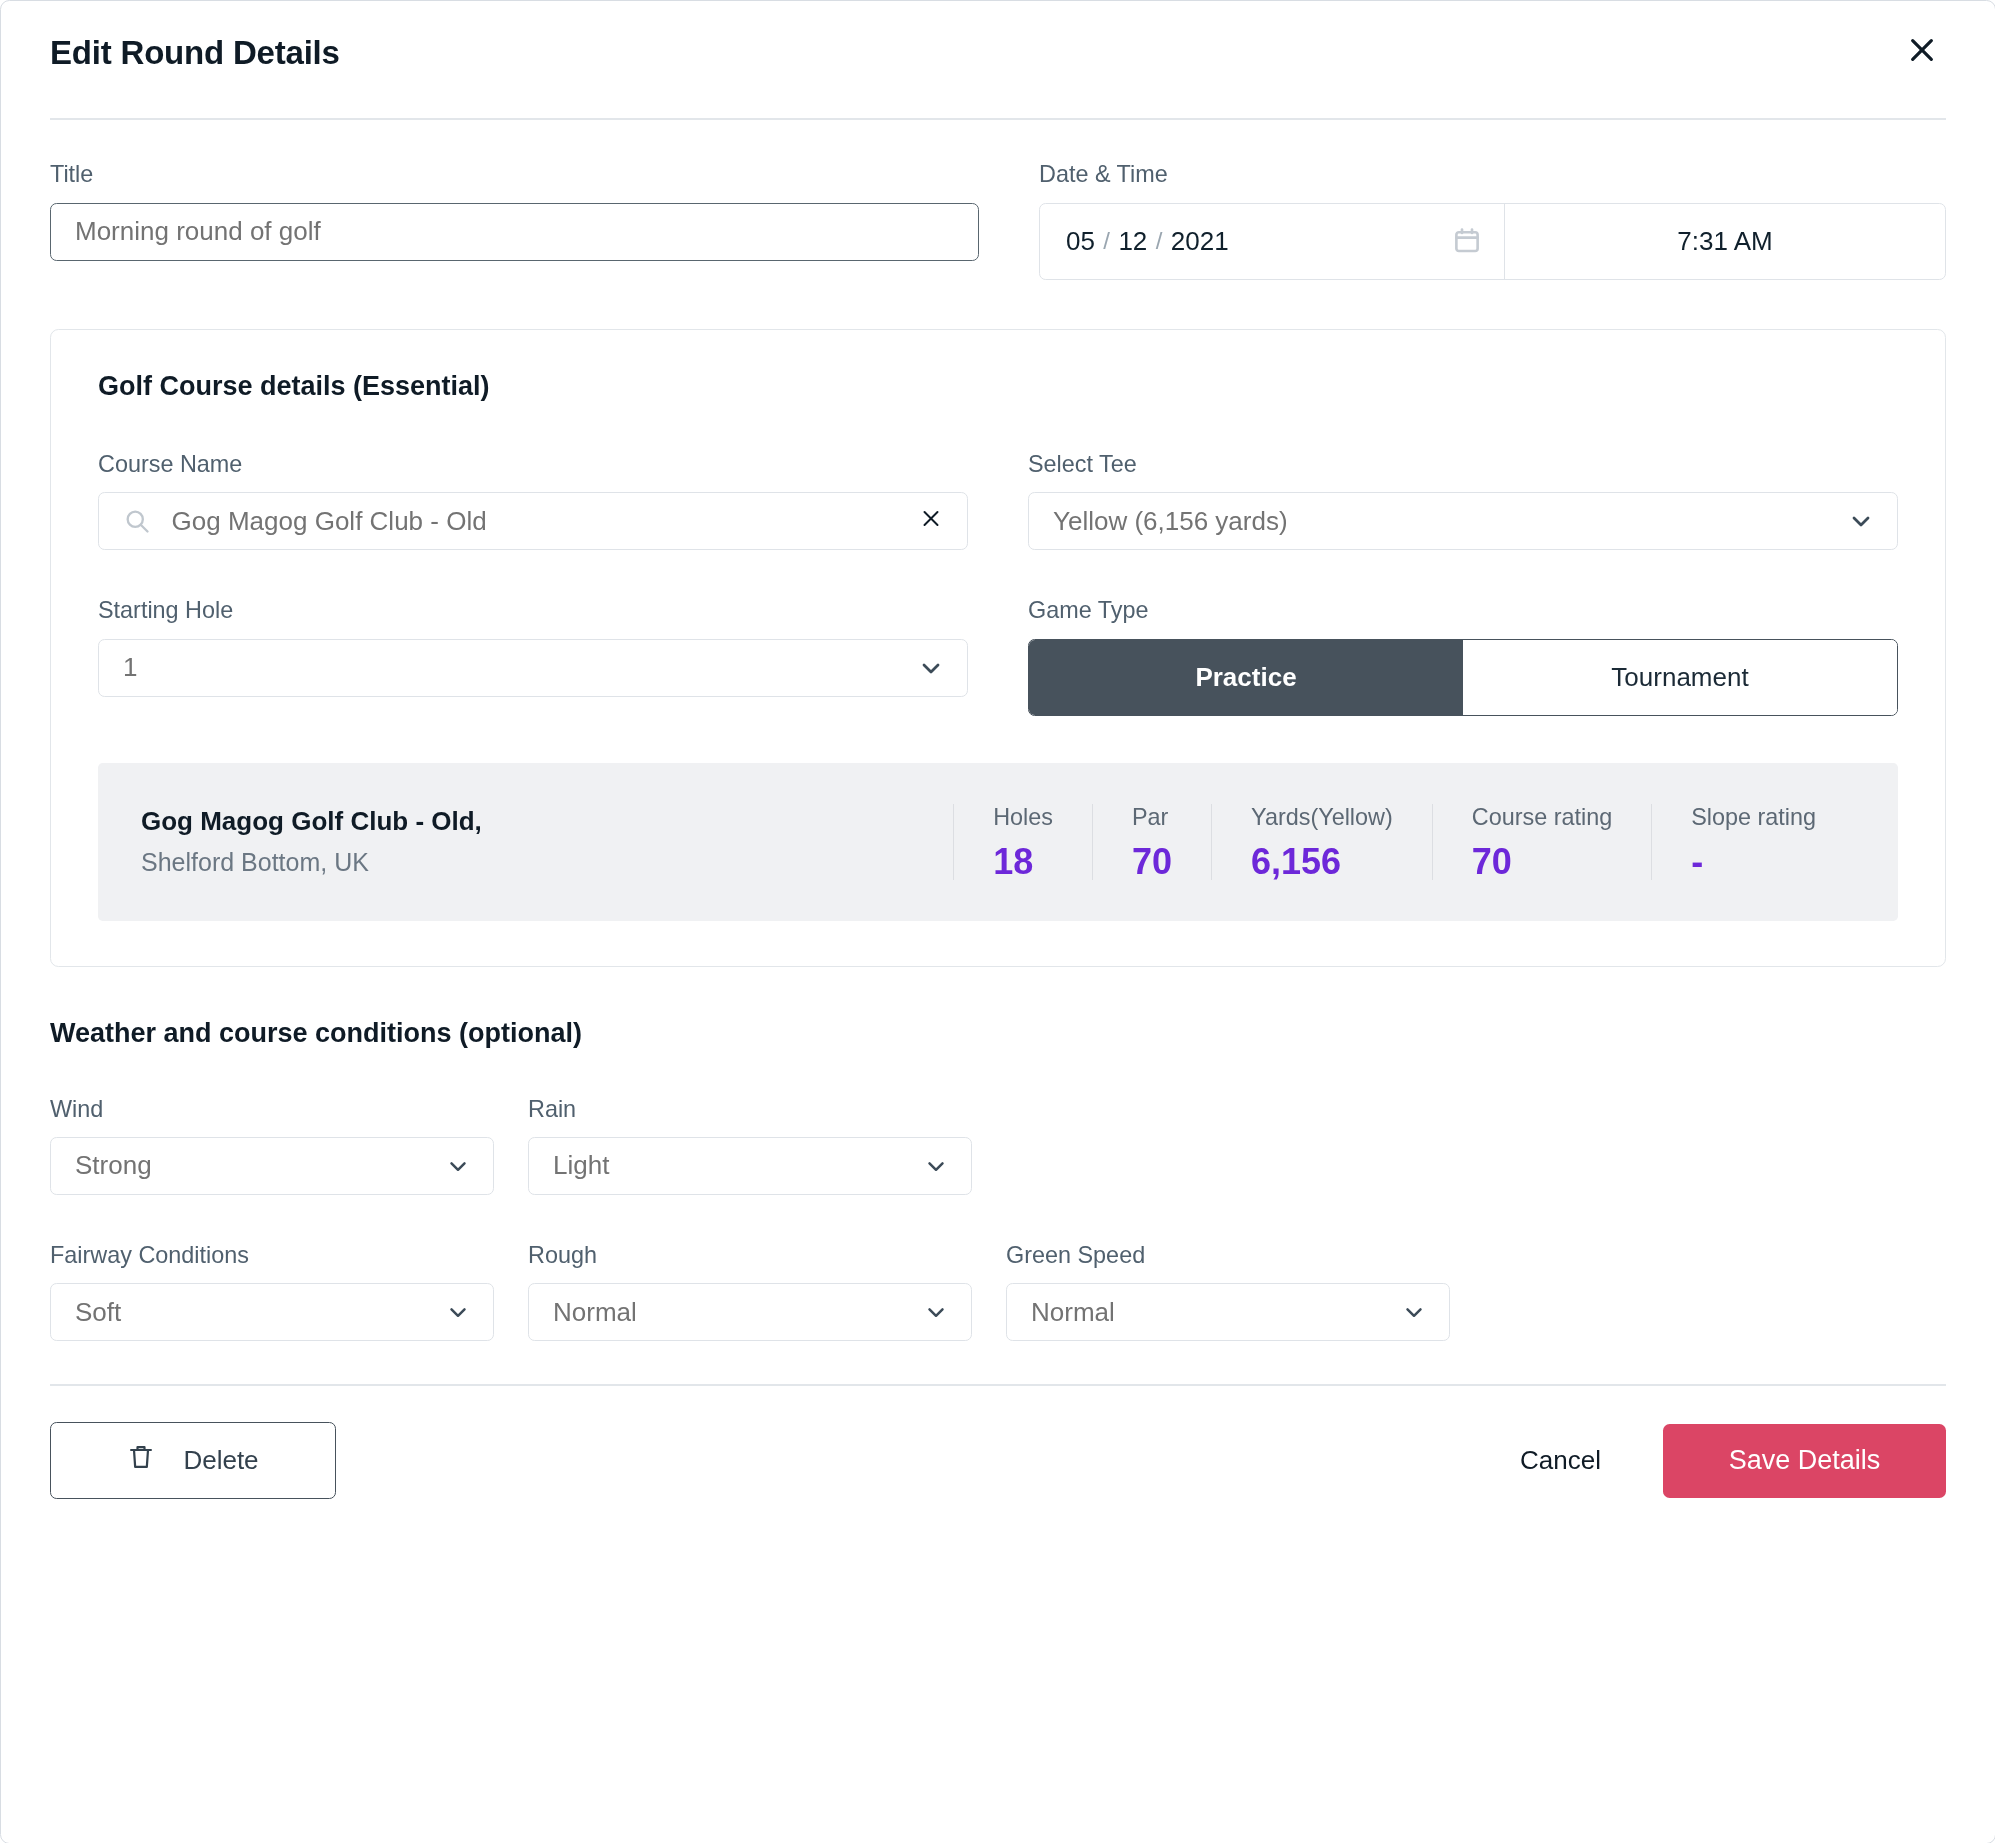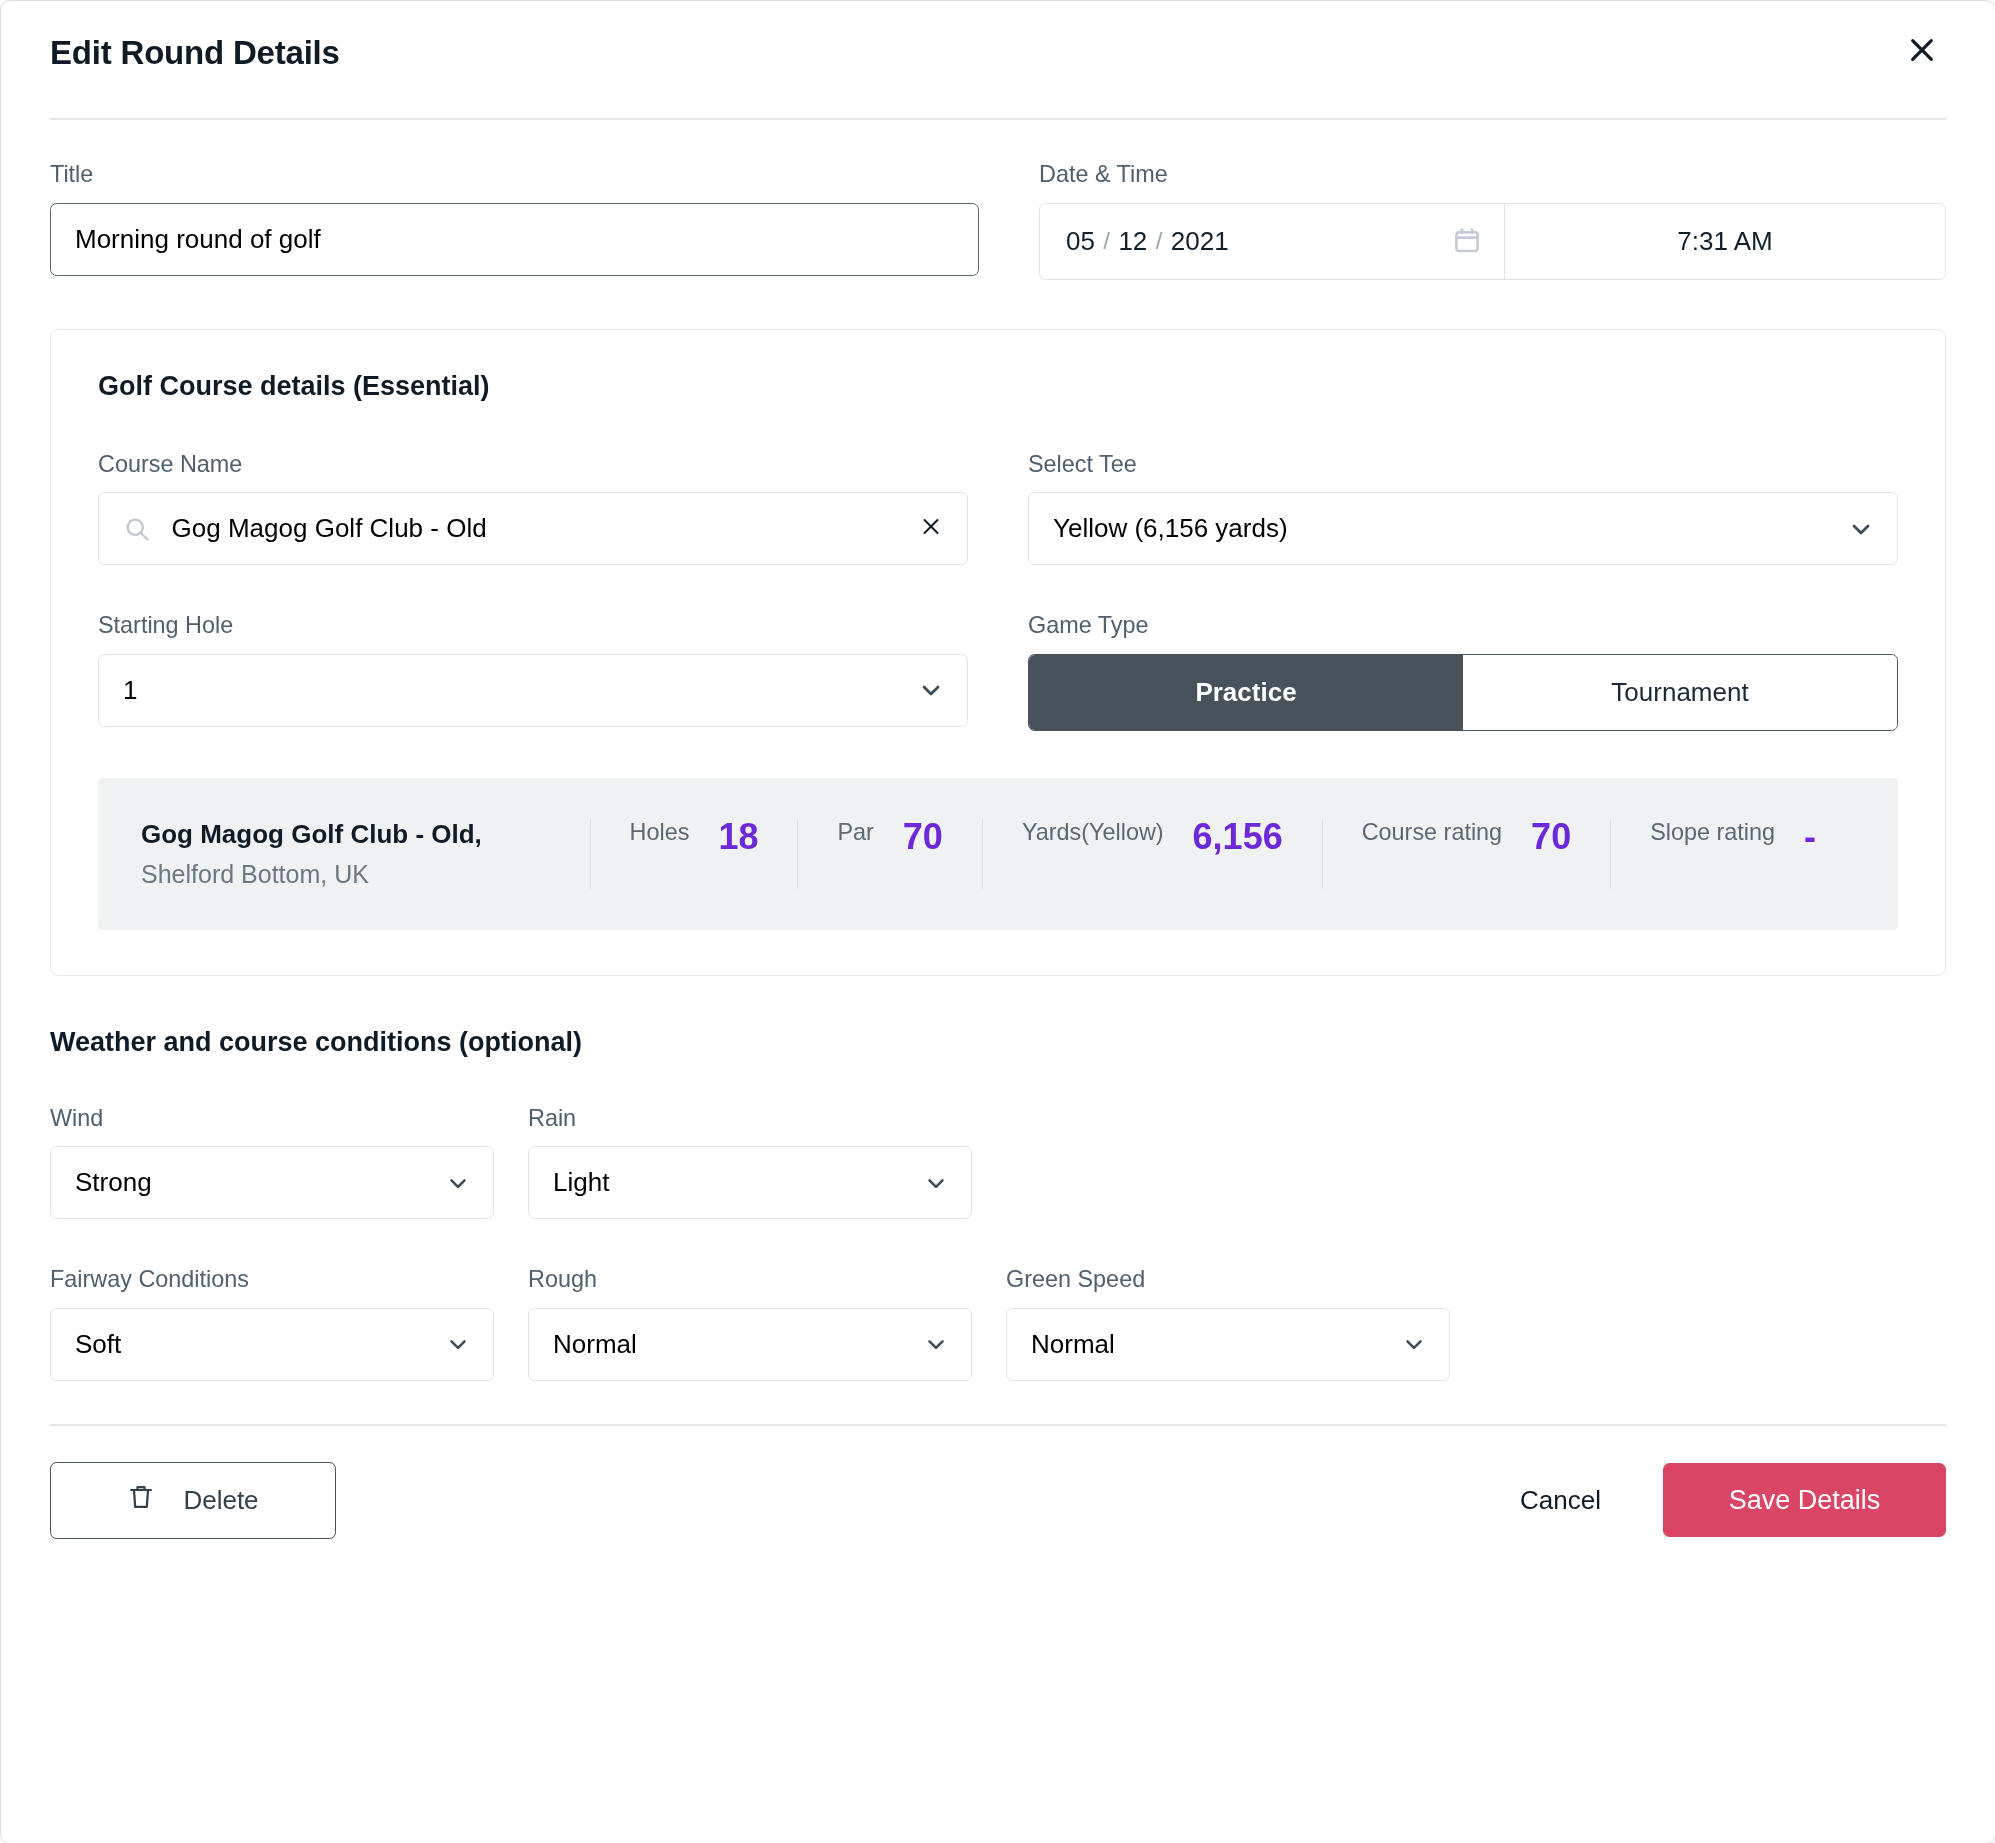--- a/index.html
+++ b/index.html
@@ -50,29 +50,29 @@
   }
 
   
   .label {
     font-size: 23.4px;
     color: #50606e;
     line-height: 1;
     margin-bottom: 16px;
   }
   .field {
-    height: 73px;
+    height: 58px;
     border: 1.9px solid #dfe3e8;
     border-radius: 6.6px;
     background: #fff;
     display: flex;
     align-items: center;
     padding: 0 24px;
     font-size: 26px;
-    color: #000000;
+    color: #737373;
     position: relative;
   }
   .field.strong-border { border: 1.9px solid #59666f; }
   .chev {
     position: absolute;
     right: 22.5px;
     top: 50%;
     transform: translateY(-50%);
     display: flex;
   }
@@ -190,25 +190,24 @@
     margin-bottom: 10.3px;
   }
   .sum-name-sub {
     font-size: 25px;
     color: #6b7783;
   }
   .sum-stat {
     padding: 0 39px;
     border-left: 1.9px solid #dcdee2;
     display: flex;
-    flex-direction: row;
+    flex-direction: column;
     align-items: flex-start;
     justify-content: center;
     text-align: left;
-    gap: 29px;
   }
   .sum-stat-label {
     font-size: 23.4px;
     color: #5c6874;
     margin-bottom: 13px;
     white-space: nowrap;
   }
   .sum-stat-value {
     font-size: 36px;
     font-weight: bold;

